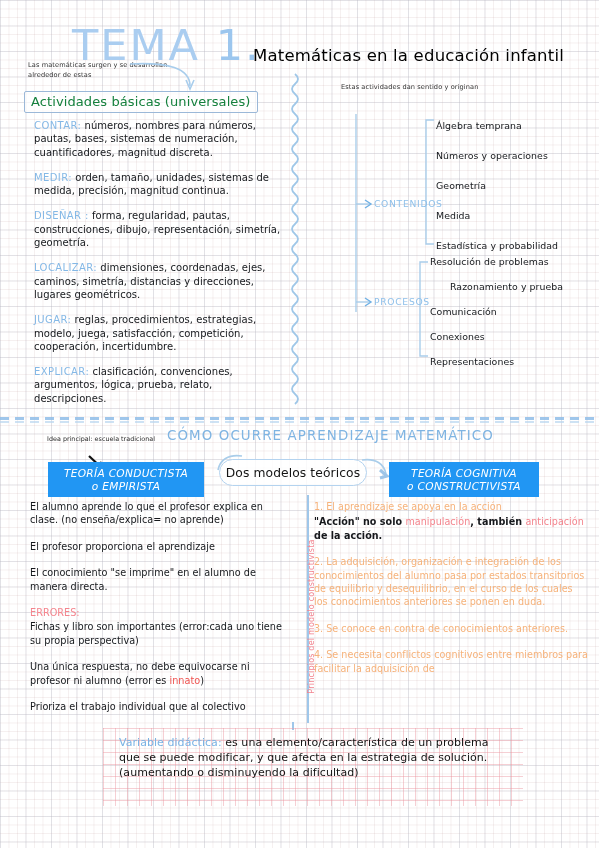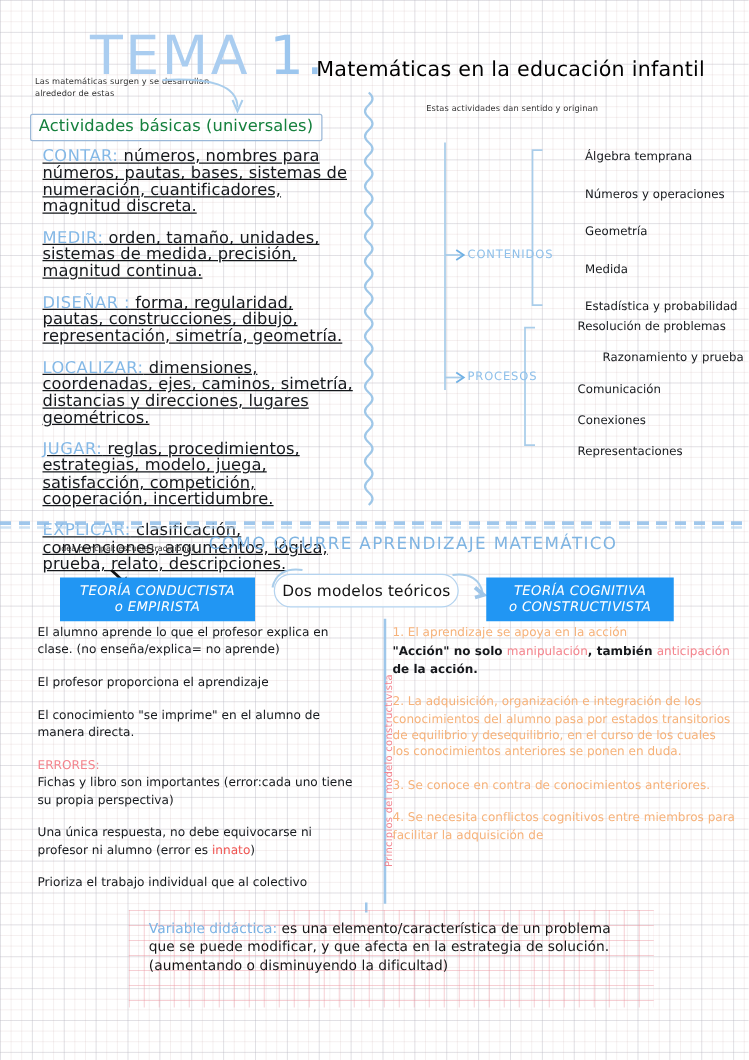--- a/index.html
+++ b/index.html
@@ -54,33 +54,33 @@
   .act-box {
     position:absolute; left:24px; top:91px;
     border:1px solid #9bb8d8;
     border-radius:2px;
     padding:2px 6px 3px 6px;
     font-size:13px; color:#15803d;
     background:rgba(255,255,255,.65);
     letter-spacing:.1px;
   }
   .act-list { position:absolute; left:34px; top:119px; width:250px; }
-  .act-item { margin-bottom:12px; font-size:13px; line-height:13.3px; color:#15181c; letter-spacing:.05px;text-decoration:underline; }
+  .act-item { margin-bottom:12px; font-size:10px; line-height:13.3px; color:#15181c; letter-spacing:.05px; }
   .act-item .kw { color:#84b8e6; letter-spacing:.4px; }
 
   
   .squiggle { position:absolute; left:289px; top:74px; }
 
   
   .tree { position:absolute; left:348px; top:112px; width:244px; height:250px; }
   .tree-label {
     position:absolute; font-size:9.2px; color:#8fc0ea; letter-spacing:.7px;
   }
   .tree-item {
-    position:absolute; font-size:9.4px; color:#15181c; letter-spacing:.05px; white-space:nowrap;margin-left:32px;
+    position:absolute; font-size:9.4px; color:#15181c; letter-spacing:.05px; white-space:nowrap;
   }
 
   
   .divider {
     position:absolute; left:0; top:417px; width:599px; height:3px;
     background-image:repeating-linear-gradient(to right,#8fbde8 0 9px, transparent 9px 15px);
     opacity:.85;
   }
   .divider2 {
     position:absolute; left:0; top:421px; width:599px; height:2px;

